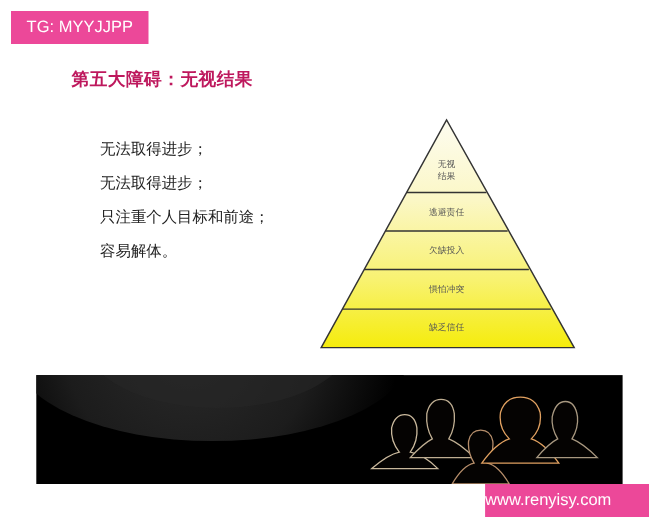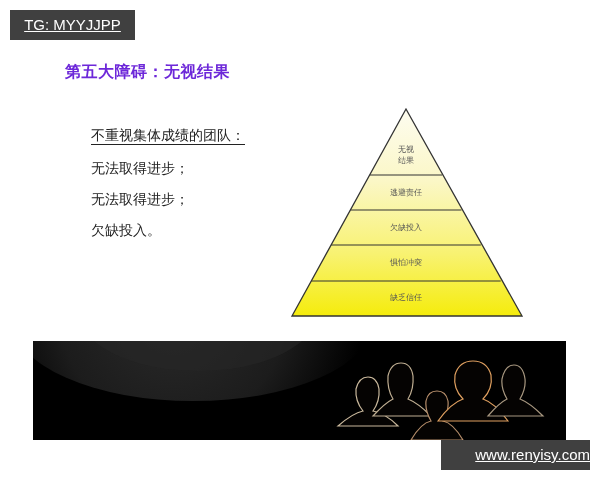--- a/index.html
+++ b/index.html
@@ -1,40 +1,40 @@
 <!DOCTYPE html>
 <html><head>
 <meta charset="utf-8">
 <style>
   html, body { margin:0; padding:0; }
   body { width:600px; height:480px; background:#ffffff; position:relative; overflow:hidden;
          font-family:"DejaVu Serif", serif; }
-  .wm { position:absolute; background:#404040; color:#ffffff; font-family:"Liberation Sans", sans-serif;text-decoration:underline; }
+  .wm { position:absolute; background:#ec4899; color:#ffffff; font-family:"Liberation Sans", sans-serif; }
   .wm-top { left:10px; top:10px; width:125px; height:30px; font-size:15px; line-height:30px; text-align:center; }
-  .wm-bottom { left:441px; top:440px; width:149px; height:30px; font-size:15px; line-height:30px; text-align:right; }
-  .title { position:absolute; left:65px; top:62px; font-size:16px; font-weight:bold; color:#6d28d9;
+  .wm-bottom { left:441px; top:440px; width:149px; height:30px; font-size:15px; line-height:30px; text-align:left; }
+  .title { position:absolute; left:65px; top:62px; font-size:16px; font-weight:bold; color:#be185d;
            font-family:"DejaVu Sans", sans-serif; letter-spacing:0.5px;text-align:right; }
   .list { position:absolute; left:91px; top:127px; font-size:14px; color:#222; }
   .list .heading { text-decoration:underline; text-underline-offset:4px; margin-bottom:9px; height:24px; }
   .list .item { height:31px; }
   .pyramid { position:absolute; left:280px; top:100px; width:260px; height:230px; }
   .band { position:absolute; left:33px; top:341px; width:533px; height:99px; background:#000; overflow:hidden; }
 </style>
 </head>
 <body>
 
 <div class="wm wm-top">TG: MYYJJPP</div>
 
 <div class="title">第五大障碍：无视结果</div>
 
 <div class="list">
-  <div class="heading">不重视集体成绩的团队：</div>
   <div class="item">无法取得进步；</div>
   <div class="item">无法取得进步；</div>
-  <div class="item">欠缺投入。</div>
+  <div class="item">只注重个人目标和前途；</div>
+  <div class="item">容易解体。</div>
 </div>
 
 <svg class="pyramid" viewBox="280 100 260 230" width="260" height="230">
   <defs>
     <linearGradient id="pyrGrad" x1="0" y1="109" x2="0" y2="316" gradientUnits="userSpaceOnUse">
       <stop offset="0" stop-color="#fdfcf0"></stop>
       <stop offset="0.35" stop-color="#fbf7c6"></stop>
       <stop offset="0.7" stop-color="#f8f271"></stop>
       <stop offset="1" stop-color="#f5ec0c"></stop>
     </linearGradient>

